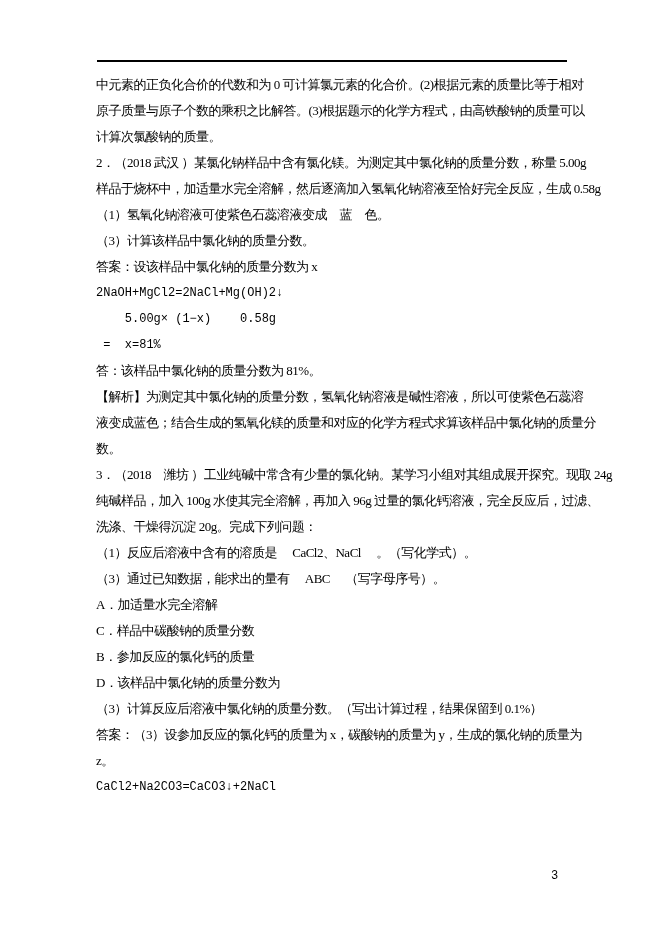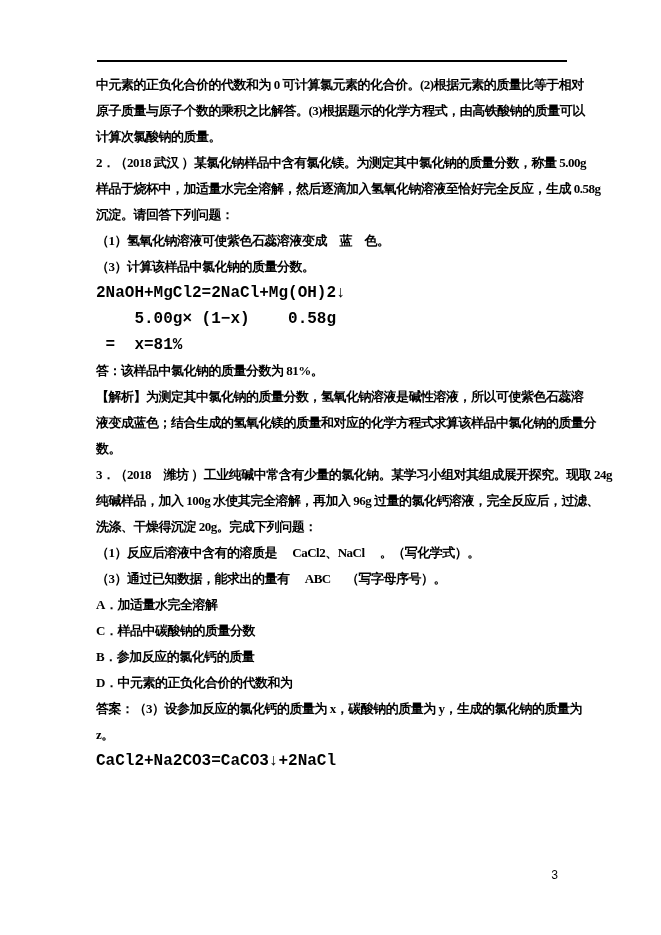--- a/index.html
+++ b/index.html
@@ -7,29 +7,29 @@
     width:661px;height:935px;position:relative;overflow:hidden;
     background:#ffffff;color:#000000;
     font-family:"Liberation Serif","DejaVu Serif",serif;
   }
   .page{position:absolute;inset:0;background:#ffffff;}
   .header-rule{
     position:absolute;left:97px;top:60px;width:470px;height:1.5px;
     background:#000000;
   }
   .doc{
-    position:absolute;left:96px;top:72px;width:486px;font-weight:bold;
+    position:absolute;left:96px;top:72px;width:486px;
   }
   .line{
     margin:0;padding:0;height:26px;line-height:26px;
     font-size:13px;letter-spacing:-0.5px;white-space:pre;
   }
   .line.mono{
     font-family:"Liberation Mono","DejaVu Sans Mono",monospace;
-    font-size:16px;letter-spacing:0;
+    font-size:12px;letter-spacing:0;
   }
   .page-num{
     position:absolute;left:551px;top:868px;
     font-family:"Liberation Mono","DejaVu Sans Mono",monospace;
     font-size:12px;line-height:16px;
   }
 </style>
 </head>
 <body>
 
@@ -37,39 +37,40 @@
 
   <div class="header-rule"></div>
 
   <div class="doc">
 
   <p class="line body">中元素的正负化合价的代数和为 0 可计算氯元素的化合价。(2)根据元素的质量比等于相对</p>
       <p class="line body">原子质量与原子个数的乘积之比解答。(3)根据题示的化学方程式，由高铁酸钠的质量可以</p>
       <p class="line body">计算次氯酸钠的质量。</p>
       <p class="line body">2．（2018 武汉 ）某氯化钠样品中含有氯化镁。为测定其中氯化钠的质量分数，称量 5.00g</p>
       <p class="line body">样品于烧杯中，加适量水完全溶解，然后逐滴加入氢氧化钠溶液至恰好完全反应，生成 0.58g</p>
-      <p class="line body">沉淀。请回答下列问题：</p>
       <p class="line body">（1）氢氧化钠溶液可使紫色石蕊溶液变成　蓝　色。</p>
       <p class="line body">（3）计算该样品中氯化钠的质量分数。</p>
+      <p class="line body">答案：设该样品中氯化钠的质量分数为 x</p>
       <p class="line mono">2NaOH+MgCl2=2NaCl+Mg(OH)2↓</p>
       <p class="line mono">    5.00g× (1−x)    0.58g</p>
       <p class="line mono"> =  x=81%</p>
       <p class="line body">答：该样品中氯化钠的质量分数为 81%。</p>
       <p class="line body">【解析】为测定其中氯化钠的质量分数，氢氧化钠溶液是碱性溶液，所以可使紫色石蕊溶</p>
       <p class="line body">液变成蓝色；结合生成的氢氧化镁的质量和对应的化学方程式求算该样品中氯化钠的质量分</p>
       <p class="line body">数。</p>
       <p class="line body">3．（2018　潍坊 ）工业纯碱中常含有少量的氯化钠。某学习小组对其组成展开探究。现取 24g</p>
       <p class="line body">纯碱样品，加入 100g 水使其完全溶解，再加入 96g 过量的氯化钙溶液，完全反应后，过滤、</p>
       <p class="line body">洗涤、干燥得沉淀 20g。完成下列问题：</p>
       <p class="line body">（1）反应后溶液中含有的溶质是　 CaCl2、NaCl 　。（写化学式）。</p>
       <p class="line body">（3）通过已知数据，能求出的量有　 ABC 　（写字母序号）。</p>
       <p class="line body">A．加适量水完全溶解</p>
       <p class="line body">C．样品中碳酸钠的质量分数</p>
       <p class="line body">B．参加反应的氯化钙的质量</p>
-      <p class="line body">D．中元素的正负化合价的代数和为</p>
+      <p class="line body">D．该样品中氯化钠的质量分数为</p>
+      <p class="line body">（3）计算反应后溶液中氯化钠的质量分数。（写出计算过程，结果保留到 0.1%）</p>
       <p class="line body">答案：（3）设参加反应的氯化钙的质量为 x，碳酸钠的质量为 y，生成的氯化钠的质量为</p>
       <p class="line body">z。</p>
       <p class="line mono">CaCl2+Na2CO3=CaCO3↓+2NaCl</p>
     </div>
 
   <div class="page-num">3</div>
 
 </div>
 
 </body></html>

